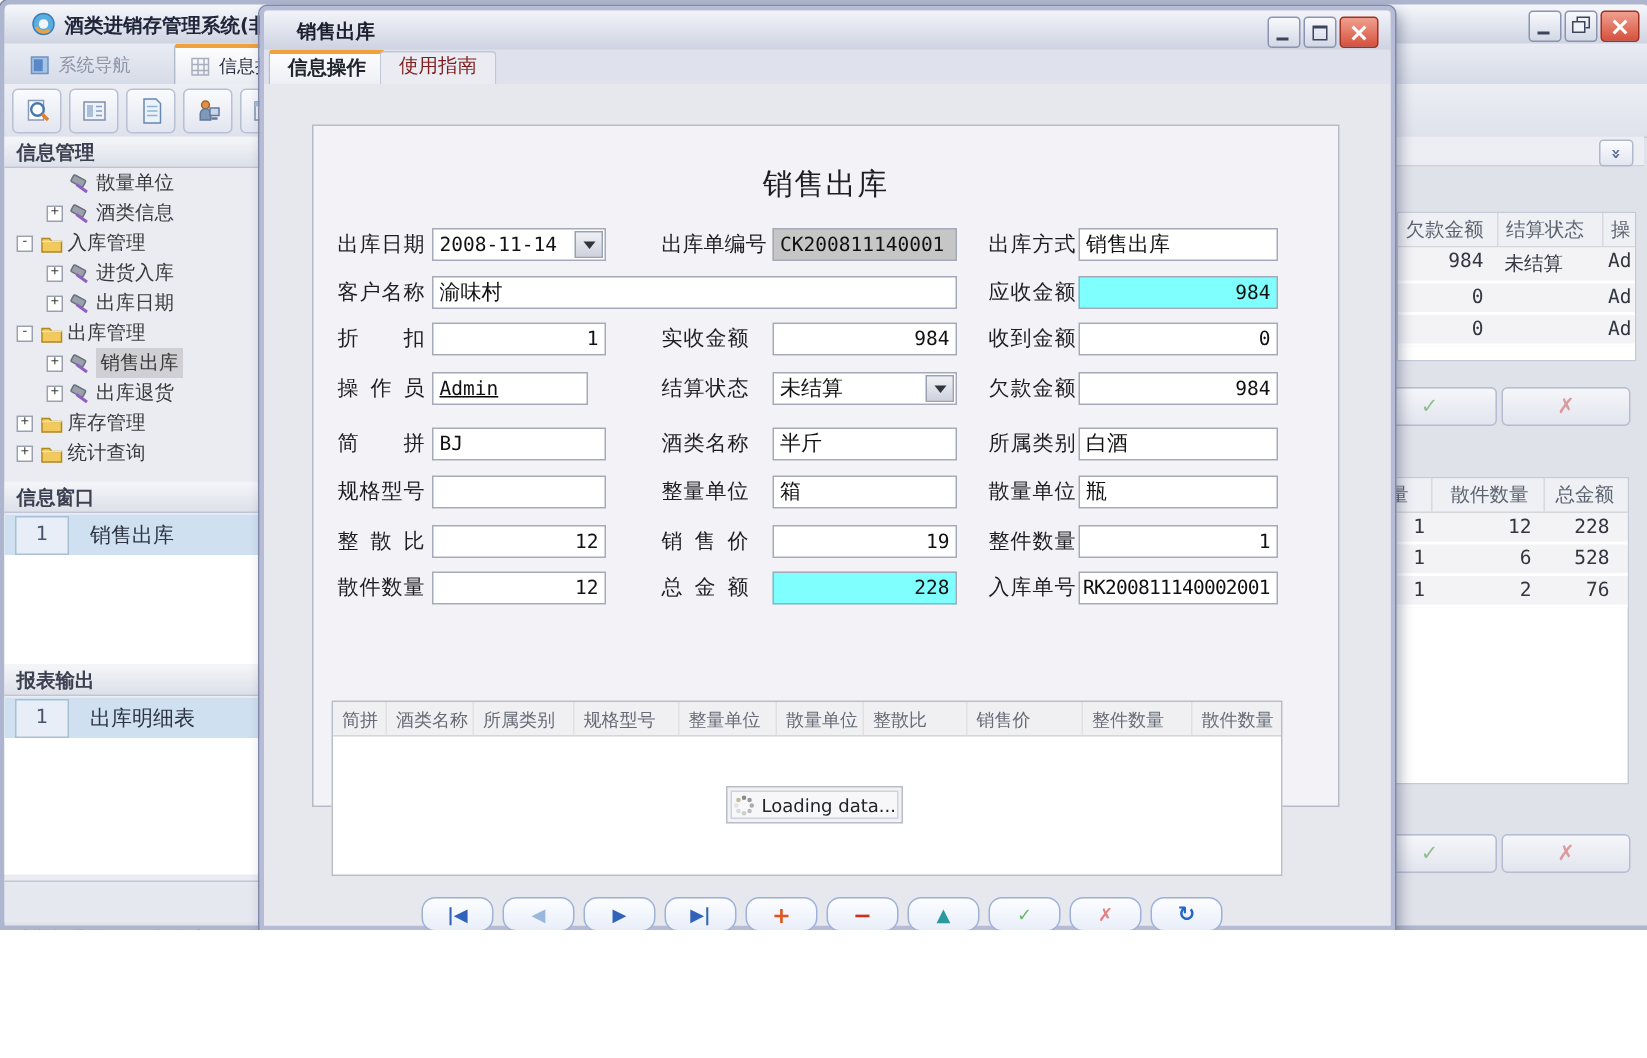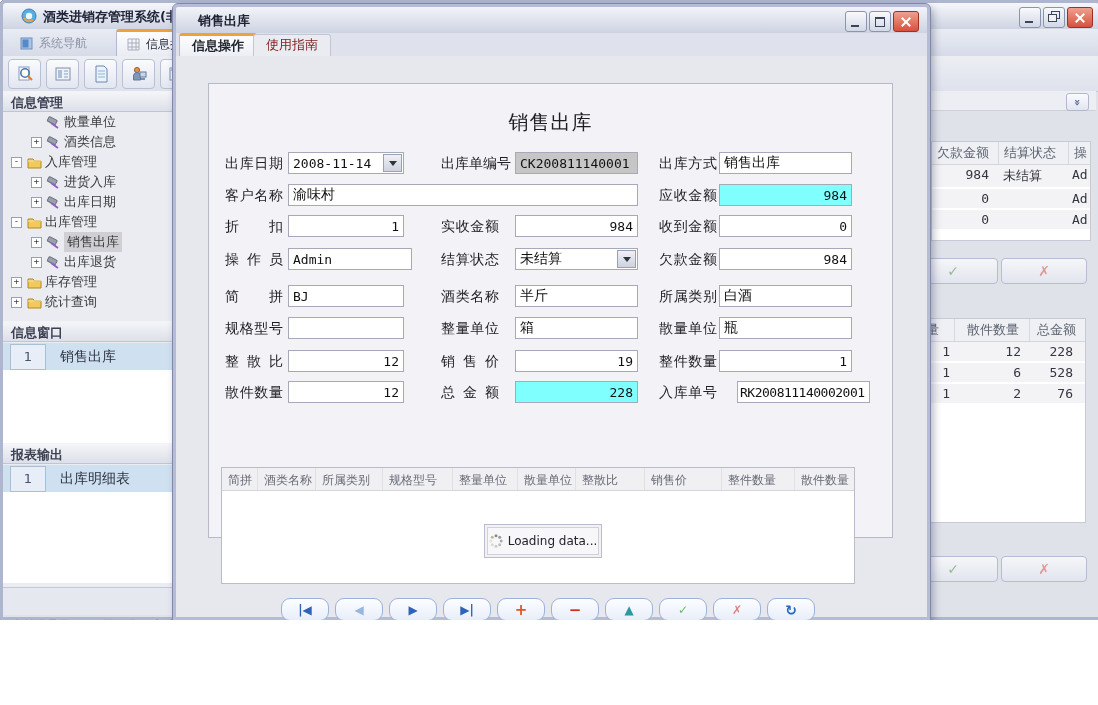--- a/index.html
+++ b/index.html
@@ -107,21 +107,21 @@
   .input .val.cn{font-family:"DejaVu Sans","Liberation Sans",sans-serif;font-size:14px;}
   .input.num .val{text-align:right;}
   .input.readonly{background:#c6c6c6;}
   .input.cyan{background:#80ffff;}
   .combo-btn{position:absolute;right:1px;top:1px;bottom:1px;width:17px;border:1px solid #98a0b4;
     background:linear-gradient(#f0f1f5,#cdd2de);display:flex;align-items:center;justify-content:center;}
   .tri{width:0;height:0;border-left:4px solid transparent;border-right:4px solid transparent;border-top:5px solid #30343c;}
   .dgrid{position:absolute;left:45px;top:411px;width:634px;height:117px;background:#fff;border:1px solid #b9bdc9;box-sizing:border-box;}
   .dg-hrow{display:flex;height:22px;background:#f0f0f3;border-bottom:1px solid #d5d5dc;}
   .dg-h{font-size:12px;color:#666b76;padding:4px 0 0 6px;box-sizing:border-box;border-right:1px solid #e0e0e6;white-space:nowrap;overflow:hidden;}
-  .loadbox{position:absolute;left:308px;top:468px;width:118px;height:34px;background:#f2f2f5;border:1px solid #b9bdc9;
+  .loadbox{position:absolute;left:308px;top:468px;width:118px;height:25px;background:#f2f2f5;border:1px solid #b9bdc9;
     box-sizing:border-box;padding:2px;}
   .loadbox-in{width:100%;height:100%;background:#f7f7f9;border:1px solid #cfd2da;box-sizing:border-box;
     display:flex;align-items:center;justify-content:center;gap:5px;font-size:12px;color:#22242a;}
   .navrow{position:absolute;left:105px;top:542px;display:flex;gap:6px;}
   .navbtn{width:46px;height:21px;border:1px solid #9db2d8;border-radius:9px;
     background:linear-gradient(#fcfdff,#e8eef9);display:flex;align-items:center;justify-content:center;
     font-size:12px;font-weight:bold;font-family:"DejaVu Sans",sans-serif;}
   .nv0{color:#2f62b8;} .nv1{color:#9ab6dc;} .nv2{color:#2f62b8;} .nv3{color:#2f62b8;}
   .nv4{color:#e2551e;font-size:15px;} .nv5{color:#d03018;font-size:15px;} .nv6{color:#2a9aa0;}
   .nv7{color:#6cb86c;} .nv8{color:#e08080;} .nv9{color:#2565c8;font-size:14px;}
@@ -437,21 +437,21 @@
       <span class="flabel" style="left:265px;top:159px;">实收金额</span>
       <div class="input num" style="left:339px;top:159px;width:123px;">
         <span class="val">984</span>
       </div>
       <span class="flabel" style="left:483px;top:159px;">收到金额</span>
       <div class="input num" style="left:543px;top:159px;width:133px;">
         <span class="val">0</span>
       </div>
 
       <span class="flabel" style="left:49px;top:192px;">操作员</span>
-      <div class="input" style="left:112px;top:192px;width:124px;">
+      <div class="input" style="left:112px;top:192px;width:104px;text-decoration:underline;">
         <span class="val">Admin</span>
       </div>
       <span class="flabel" style="left:265px;top:192px;">结算状态</span>
       <div class="input" style="left:339px;top:192px;width:123px;">
         <span class="val cn">未结算</span>
         <span class="combo-btn">
               <i class="tri"></i>
             </span>
       </div>
       <span class="flabel" style="left:483px;top:192px;">欠款金额</span>
@@ -500,21 +500,21 @@
 
       <span class="flabel" style="left:49px;top:325px;">散件数量</span>
       <div class="input num" style="left:112px;top:325px;width:116px;">
         <span class="val">12</span>
       </div>
       <span class="flabel" style="left:265px;top:325px;">总金额</span>
       <div class="input cyan num" style="left:339px;top:325px;width:123px;">
         <span class="val">228</span>
       </div>
       <span class="flabel" style="left:483px;top:325px;">入库单号</span>
-      <div class="input" style="left:543px;top:325px;width:133px;margin-left:18px;">
+      <div class="input" style="left:543px;top:325px;width:133px;">
         <span class="val" style="padding:0 2px;letter-spacing:-0.5px;">RK200811140002001</span>
       </div>
 
       <div class="dgrid">
         <div class="dg-hrow">
           <div class="dg-h" style="width:36px;">简拼</div>
           <div class="dg-h" style="width:58px;">酒类名称</div>
           <div class="dg-h" style="width:67px;">所属类别</div>
           <div class="dg-h" style="width:70px;">规格型号</div>
           <div class="dg-h" style="width:65px;">整量单位</div>

